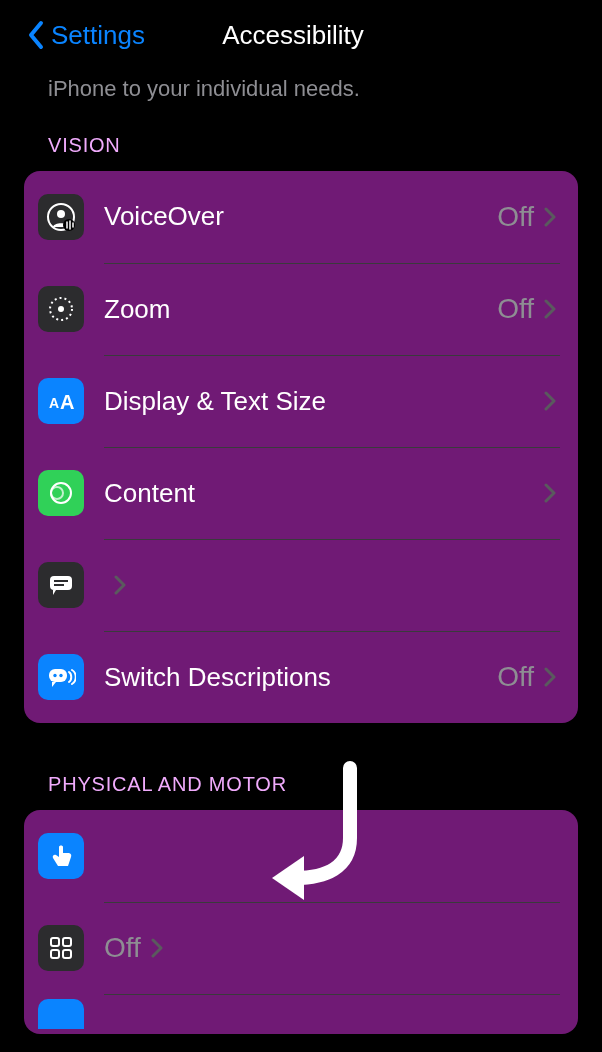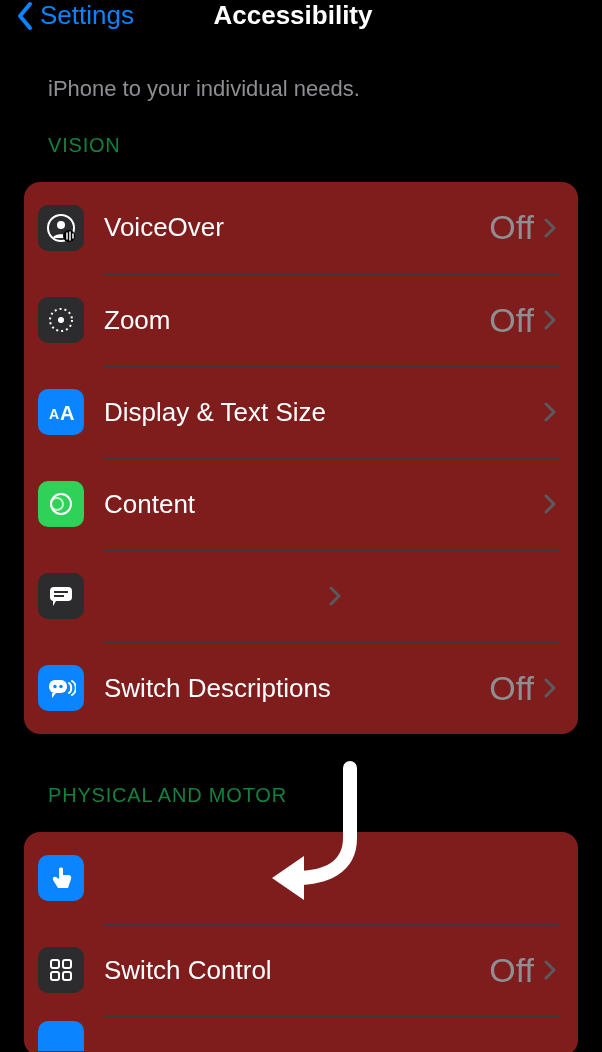--- a/index.html
+++ b/index.html
@@ -8,72 +8,72 @@
     height: 1052px;
     background: #000;
     color: #fff;
     font-family: -apple-system, BlinkMacSystemFont, "Helvetica Neue", Arial, sans-serif;
     overflow: hidden;
     position: relative;
   }
   .navbar {
     height: 70px;
     display: flex;
-    align-items: flex-start;
+    align-items: center;
     position: relative;
-    padding: 0 16px;
+    padding: 0 27px;
   }
   .back {
     display: flex;
     align-items: center;
     color: #0a84ff;
     font-size: 26px;
     font-weight: 400;
     cursor: pointer;
   }
   .back-chevron {
     width: 18px;
     height: 30px;
     margin-right: 6px;
   }
   .title {
     position: absolute;
     left: 0; right: 16px;
     text-align: center;
     font-size: 26px;
-    font-weight: 700;
+    font-weight: 400;
     pointer-events: none;
   }
   .intro {
     padding: 4px 36px 24px 48px;
     color: #8e8e93;
     font-size: 22px;
     line-height: 1.35;
   }
   .section-header {
     padding: 6px 48px 10px 48px;
-    color: #15803d;
+    color: #f0abfc;
     font-size: 20px;
     letter-spacing: 0.8px;
     text-transform: uppercase;
   }
   .group {
-    margin: 15px 24px 44px 24px;
-    background: #7f1d1d;
+    margin: 4px 24px 44px 24px;
+    background: #701a75;
     border-radius: 16px;
     overflow: hidden;
   }
   .row {
     display: flex;
     align-items: center;
     height: 92px;
     padding: 0 18px 0 14px;
     cursor: pointer;
   }
-  .row + .row .row-inner { border-top: 1px solid #3a3a3c; justify-content: center; }
+  .row + .row .row-inner { border-top: 1px solid #3a3a3c; }
   .row-inner {
     flex: 1;
     display: flex;
     align-items: center;
     height: 100%;
     margin-left: 20px;
     padding-right: 4px;
   }
   .icon-box {
     width: 46px;
@@ -84,21 +84,21 @@
     justify-content: center;
     flex-shrink: 0;
   }
   .label {
     font-size: 26px;
     font-weight: 400;
     color: #fff;
     flex: 1;
   }
   .value {
-    font-size: 34px;
+    font-size: 28px;
     color: #8e8e93;
     margin-right: 10px;
   }
   .chevron {
     width: 12px;
     height: 20px;
     flex-shrink: 0;
   }
   .chevron path { stroke: #5a5a5e; stroke-width: 3; fill: none; stroke-linecap: round; stroke-linejoin: round; }
   .arrow-annotation {
@@ -249,21 +249,20 @@
   <div class="row">
     <div class="icon-box bg-dark">
       <svg width="28" height="28" viewBox="0 0 28 28">
           <rect x="4" y="4" width="8" height="8" rx="2" fill="none" stroke="#fff" stroke-width="2"></rect>
           <rect x="16" y="4" width="8" height="8" rx="2" fill="none" stroke="#fff" stroke-width="2"></rect>
           <rect x="4" y="16" width="8" height="8" rx="2" fill="none" stroke="#fff" stroke-width="2"></rect>
           <rect x="16" y="16" width="8" height="8" rx="2" fill="none" stroke="#fff" stroke-width="2"></rect>
         </svg>
     </div>
     <div class="row-inner">
-      <span class="label">Switch Control</span>
       <span class="value">Off</span>
       <svg class="chevron" viewBox="0 0 12 20">
           <path d="M2 2l8 8-8 8"></path>
         </svg>
     </div>
   </div>
 
   <div class="row" style="height:40px">
     <div class="icon-box bg-blue" style="height:30px;border-radius:10px 10px 0 0"></div>
     <div class="row-inner"></div>

